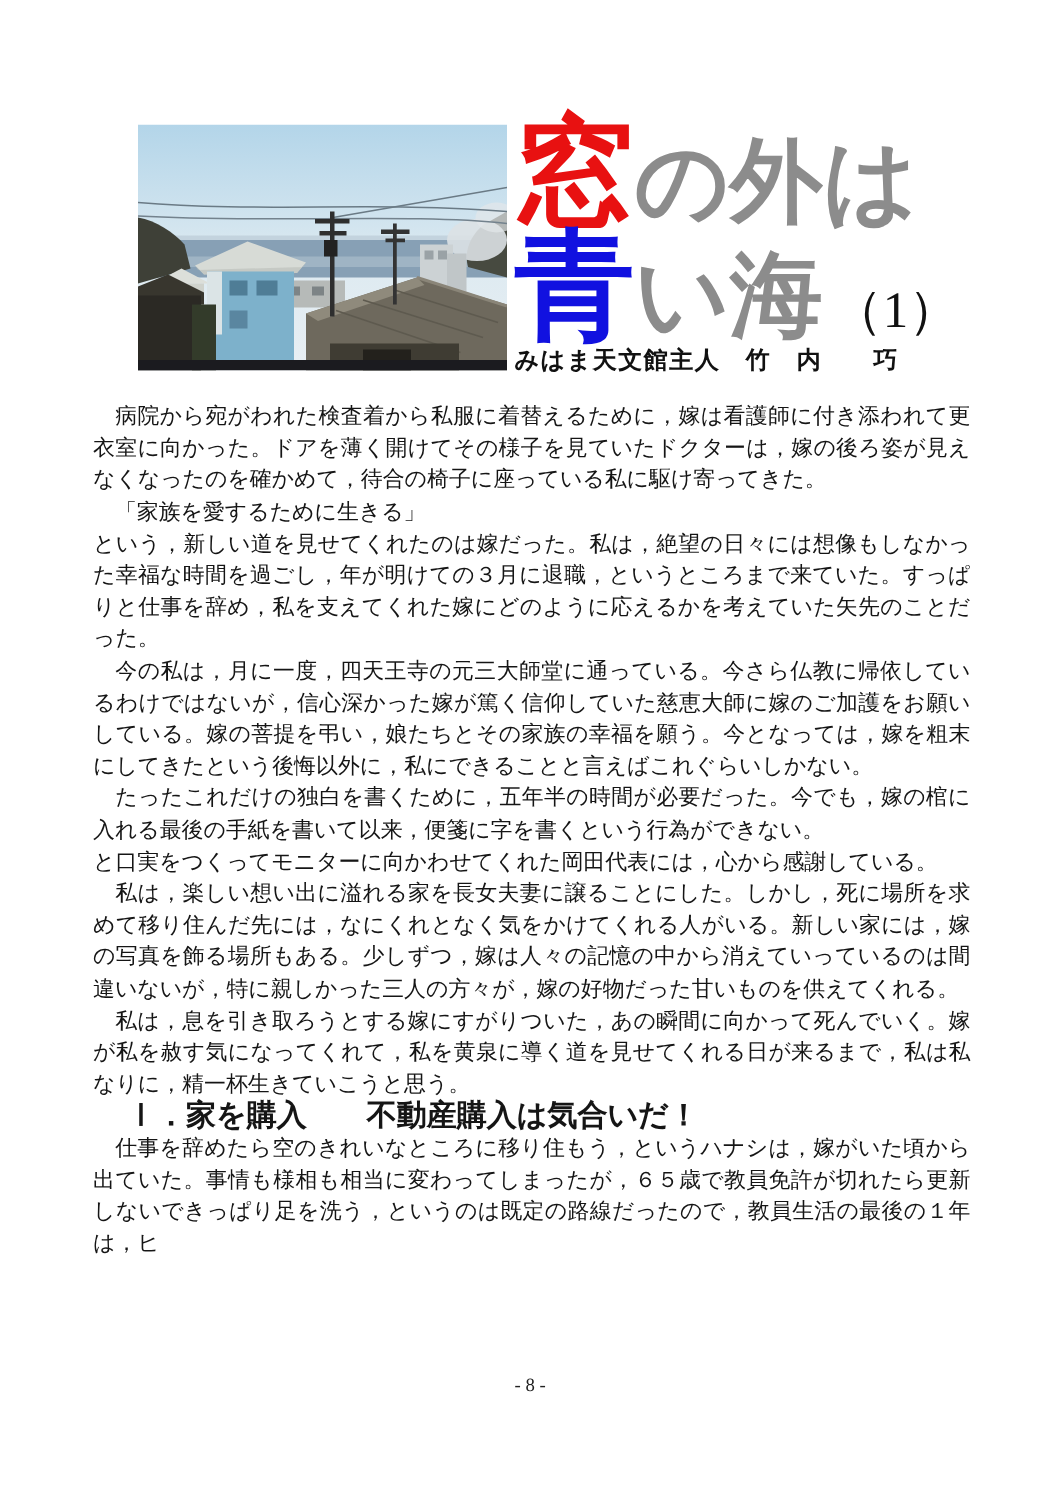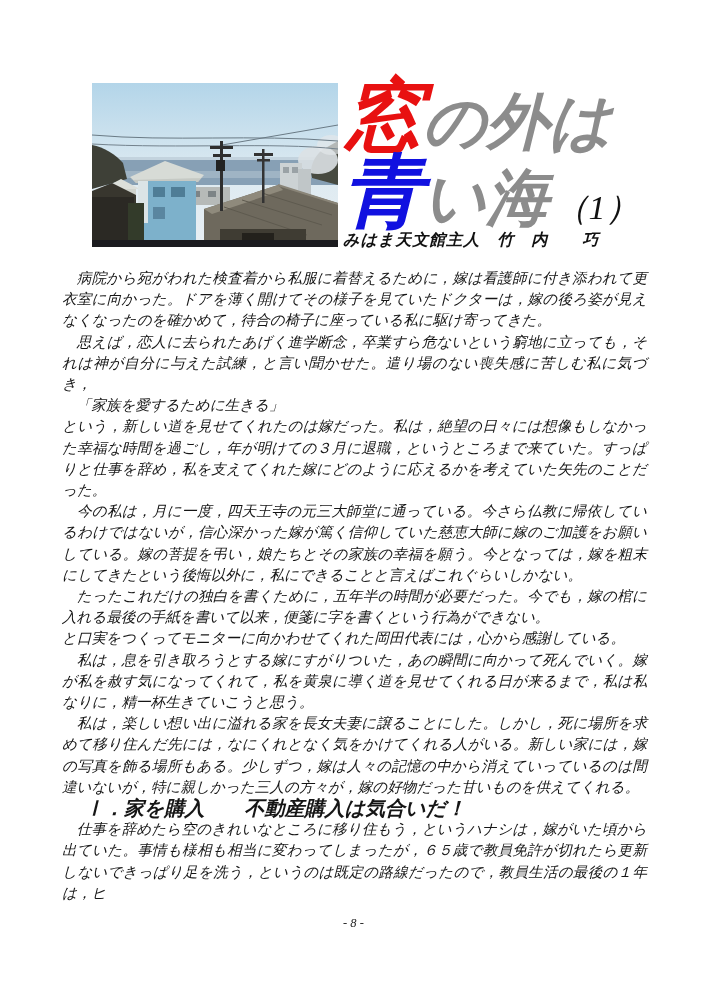--- a/index.html
+++ b/index.html
@@ -3,21 +3,20 @@
 <meta charset="utf-8">
 <style>
   html,body{margin:0;padding:0;background:#ffffff;}
   .page{
     position:relative;
     width:707px;height:1000px;
     background:#ffffff;
     overflow:hidden;
     font-family:"Liberation Sans", sans-serif;
     color:#111;
-    font-style:italic;
   }
   
   .photo{
     position:absolute;left:92px;top:83px;width:246px;height:164px;
     display:block;
   }
   
   .title-block{
     position:absolute;left:343px;top:78px;width:360px;
     font-family:"Liberation Serif", serif;
@@ -135,27 +134,26 @@
       <span class="t-word1">窓</span><span class="t-rest">の外は</span>
     </div>
     <div class="title-line">
       <span class="t-word2">青</span><span class="t-rest">い海</span><span class="t-issue">（1）</span>
     </div>
     <div class="subtitle">みはま天文館主人　竹　内　　巧</div>
   </div>
 
   <div class="body-text">
     <p>　病院から宛がわれた検査着から私服に着替えるために，嫁は看護師に付き添われて更衣室に向かった。ドアを薄く開けてその様子を見ていたドクターは，嫁の後ろ姿が見えなくなったのを確かめて，待合の椅子に座っている私に駆け寄ってきた。</p>
-    <p>　思えば，恋人に去られたあげく進学断念，卒業すら危ないという窮地に立っても，それは神が自分に与えた試練，と言い聞かせた。遣り場のない喪失感に苦しむ私に気づき，</p>
     <p>　「家族を愛するために生きる」</p>
     <p>という，新しい道を見せてくれたのは嫁だった。私は，絶望の日々には想像もしなかった幸福な時間を過ごし，年が明けての３月に退職，というところまで来ていた。すっぱりと仕事を辞め，私を支えてくれた嫁にどのように応えるかを考えていた矢先のことだった。</p>
     <p>　今の私は，月に一度，四天王寺の元三大師堂に通っている。今さら仏教に帰依しているわけではないが，信心深かった嫁が篤く信仰していた慈恵大師に嫁のご加護をお願いしている。嫁の菩提を弔い，娘たちとその家族の幸福を願う。今となっては，嫁を粗末にしてきたという後悔以外に，私にできることと言えばこれぐらいしかない。</p>
     <p>　たったこれだけの独白を書くために，五年半の時間が必要だった。今でも，嫁の棺に入れる最後の手紙を書いて以来，便箋に字を書くという行為ができない。</p>
     <p>と口実をつくってモニターに向かわせてくれた岡田代表には，心から感謝している。</p>
+    <p>　私は，楽しい想い出に溢れる家を長女夫妻に譲ることにした。しかし，死に場所を求めて移り住んだ先には，なにくれとなく気をかけてくれる人がいる。新しい家には，嫁の写真を飾る場所もある。少しずつ，嫁は人々の記憶の中から消えていっているのは間違いないが，特に親しかった三人の方々が，嫁の好物だった甘いものを供えてくれる。</p>
     <p>　私は，息を引き取ろうとする嫁にすがりついた，あの瞬間に向かって死んでいく。嫁が私を赦す気になってくれて，私を黄泉に導く道を見せてくれる日が来るまで，私は私なりに，精一杯生きていこうと思う。</p>
-    <p>　私は，楽しい想い出に溢れる家を長女夫妻に譲ることにした。しかし，死に場所を求めて移り住んだ先には，なにくれとなく気をかけてくれる人がいる。新しい家には，嫁の写真を飾る場所もある。少しずつ，嫁は人々の記憶の中から消えていっているのは間違いないが，特に親しかった三人の方々が，嫁の好物だった甘いものを供えてくれる。</p>
     <p class="section-heading">Ⅰ．家を購入　　不動産購入は気合いだ！</p>
     <p class="section-paragraph">　仕事を辞めたら空のきれいなところに移り住もう，というハナシは，嫁がいた頃から出ていた。事情も様相も相当に変わってしまったが，６５歳で教員免許が切れたら更新しないできっぱり足を洗う，というのは既定の路線だったので，教員生活の最後の１年は，ヒ</p>
   </div>
 
   <div class="footer">- 8 -</div>
 
 </div>
 
 </body></html>

